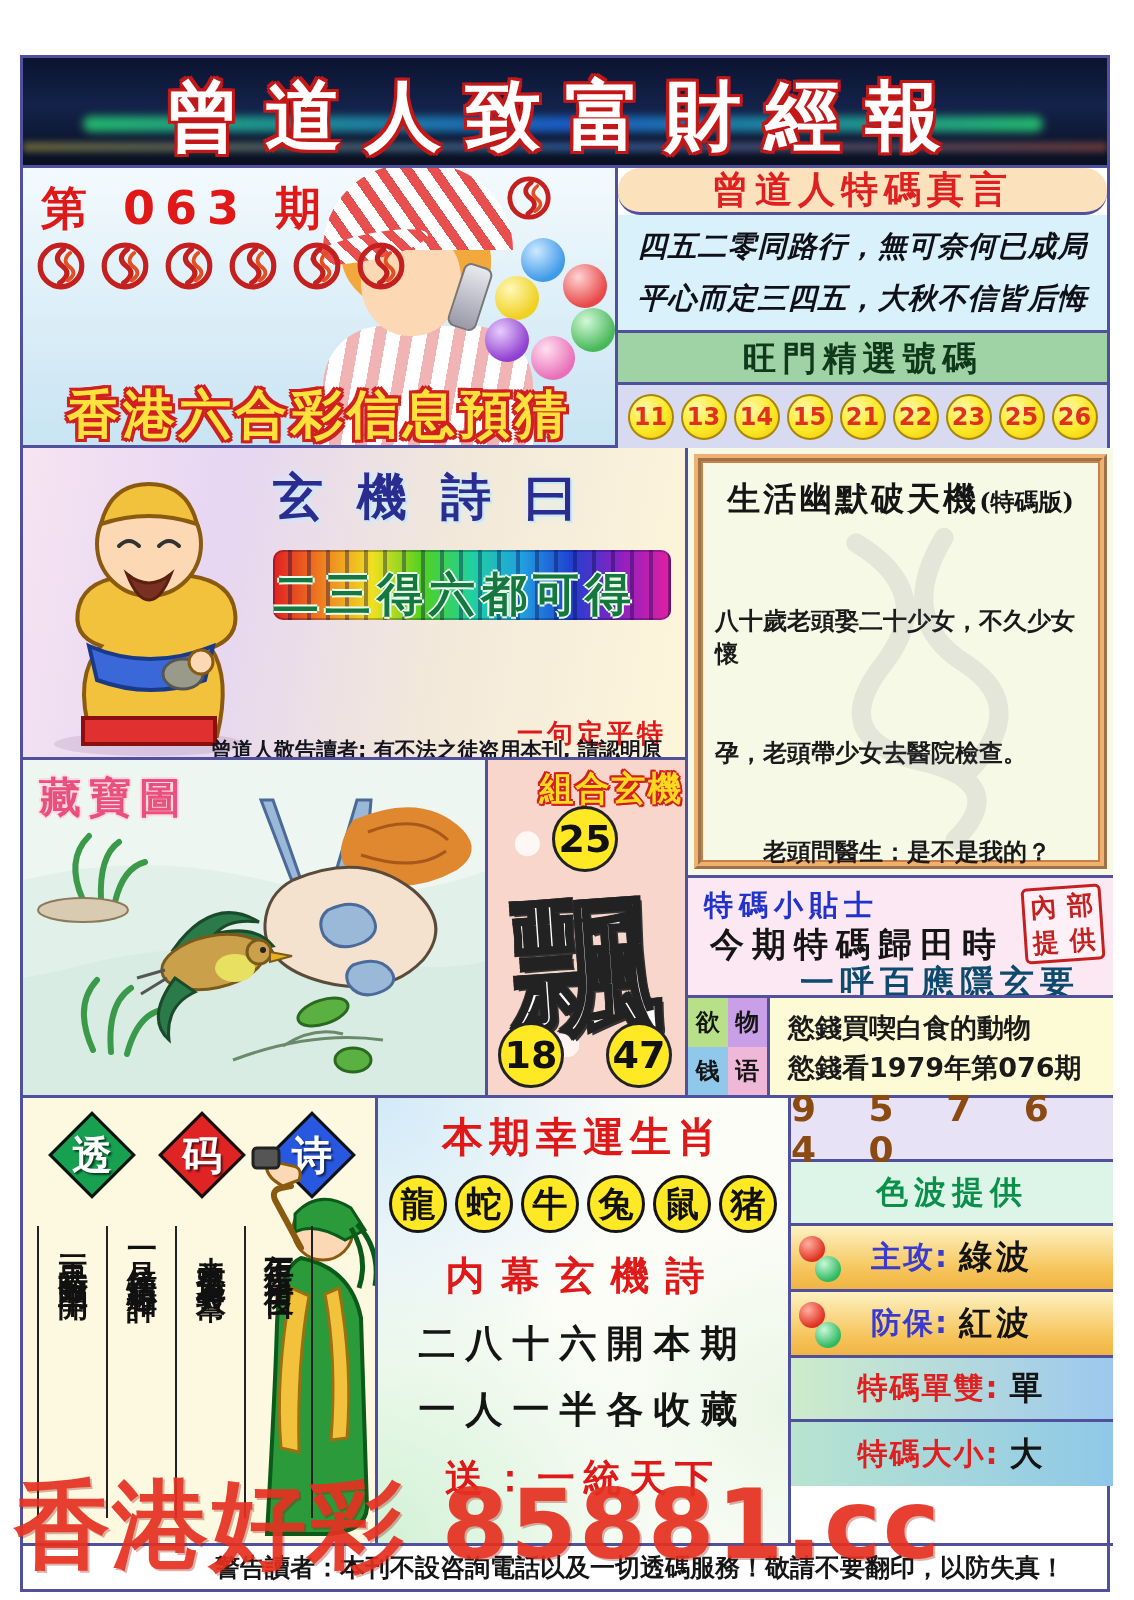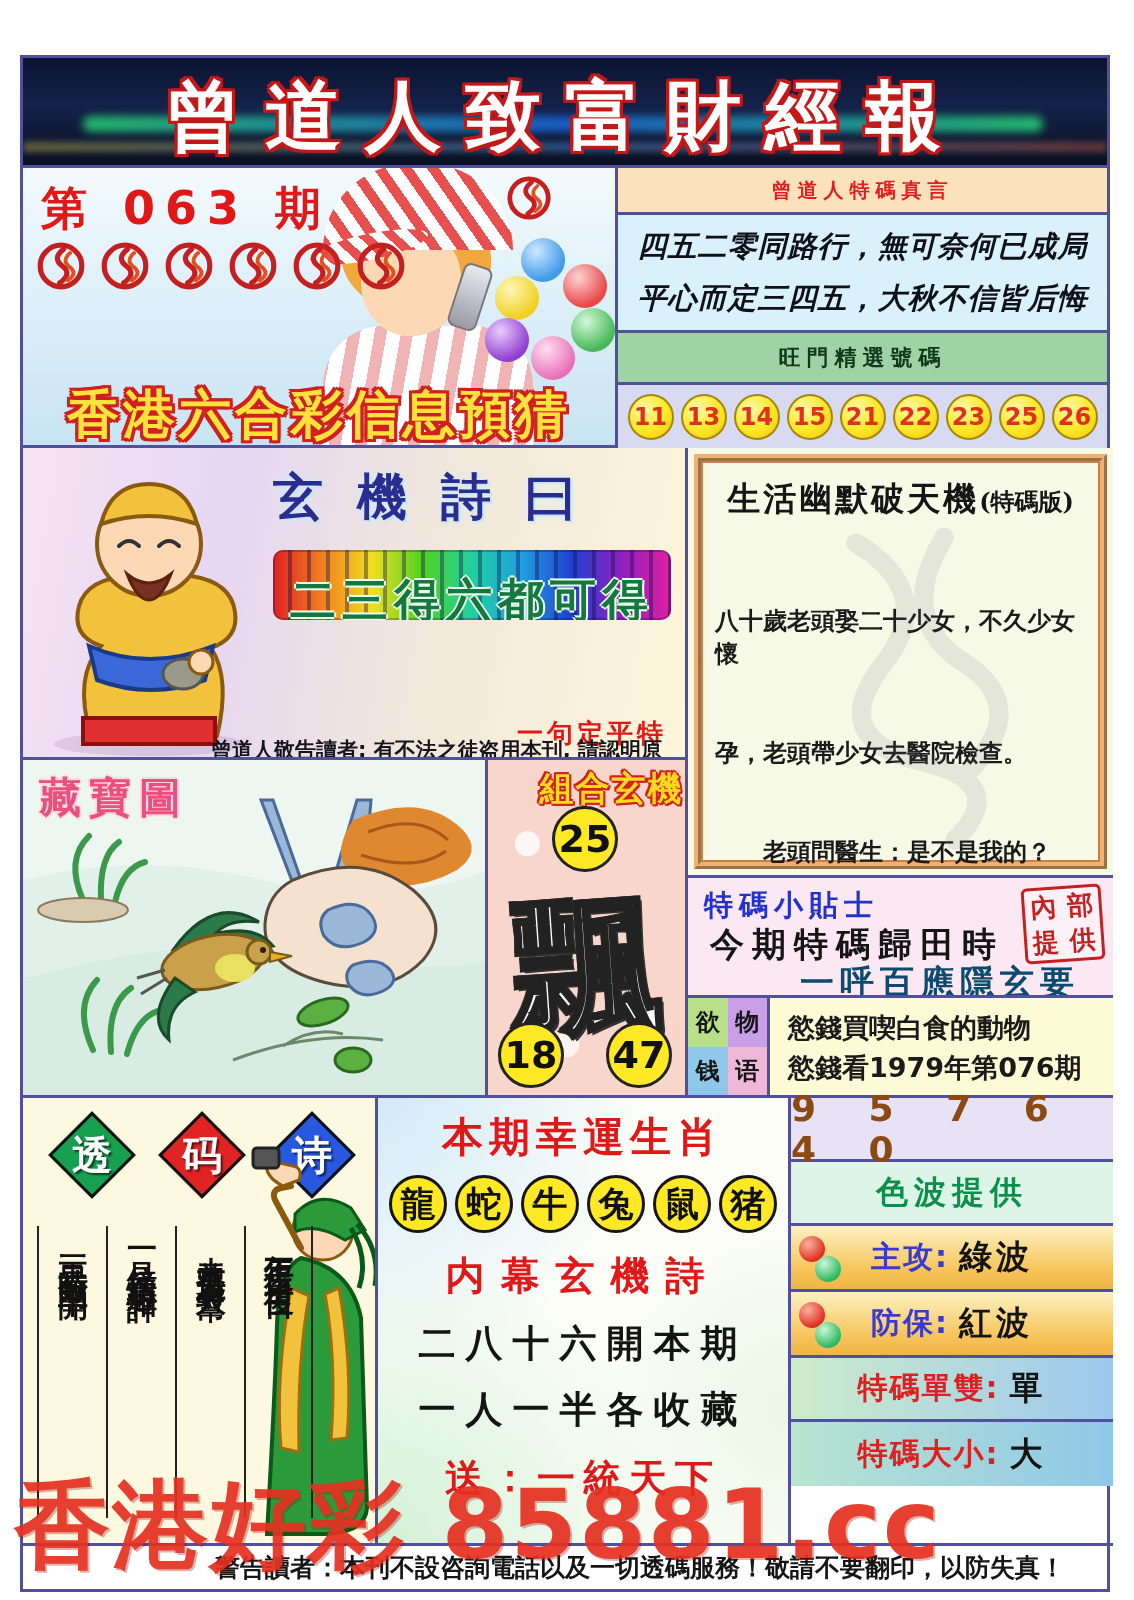--- a/index.html
+++ b/index.html
@@ -42,41 +42,41 @@
     background:repeating-linear-gradient(55deg,#e85050 0 9px,#ffffff 9px 19px);transform:rotate(-12deg);}
   .w-body{position:absolute;left:300px;top:158px;width:210px;height:130px;border-radius:60px 60px 0 0;
     background:repeating-linear-gradient(100deg,#f0b4b4 0 12px,#ffffff 12px 26px);}
   .w-phone{position:absolute;left:432px;top:96px;width:26px;height:62px;border-radius:8px;background:linear-gradient(180deg,#e8e8f0,#9a9aa8);
     border:2px solid #777;transform:rotate(18deg);}
   .ball6{position:absolute;width:44px;height:44px;border-radius:50%;}
 
   
   .topright{left:595px;top:110px;width:489px;height:280px;border:none;border-bottom:3px solid #50509c;}
   .maxim-head{position:absolute;left:0;top:0;width:100%;height:47px;background:#fbe2bd;border-bottom:3px solid #50509c;
-    box-sizing:border-box;text-align:center;font-size:20px;font-weight:bold;color:#e02020;letter-spacing:6px;line-height:44px;}
+    box-sizing:border-box;text-align:center;font-size:37px;font-weight:bold;color:#e02020;letter-spacing:6px;line-height:44px;border-radius:22px;}
   .maxim-body{position:absolute;left:0;top:47px;width:100%;height:118px;background:#d9f1fa;border-bottom:3px solid #50509c;box-sizing:border-box;}
   .maxim-line{font-size:29px;font-weight:bold;font-style:italic;color:#101018;text-align:center;margin-top:12px;letter-spacing:1px;}
   .lucky-head{position:absolute;left:0;top:165px;width:100%;height:52px;background:#9fd3a5;border-bottom:3px solid #50509c;
-    box-sizing:border-box;text-align:center;font-size:22px;font-weight:bold;color:#10381a;letter-spacing:6px;line-height:50px;}
+    box-sizing:border-box;text-align:center;font-size:34px;font-weight:bold;color:#10381a;letter-spacing:6px;line-height:50px;}
   .lucky-body{position:absolute;left:0;top:217px;width:100%;height:63px;background:#d8daf2;display:flex;align-items:center;justify-content:center;gap:7px;}
   .num-ball{width:46px;height:46px;border-radius:50%;background:radial-gradient(circle at 35% 30%,#fff9a8,#ffe824 55%,#e8c410);
     border:2px solid #a8860a;display:flex;align-items:center;justify-content:center;
     font-size:24px;font-weight:bold;color:#e03020;box-sizing:border-box;}
 
   
   .mystery{left:0;top:390px;width:665px;height:312px;border:none;border-right:3px solid #50509c;border-bottom:3px solid #50509c;
     background:linear-gradient(100deg,#f6e4f2 0%,#e6d6f2 30%,#f2e8da 62%,#fdf6da 100%);overflow:hidden;}
   .mys-title{position:absolute;left:250px;top:16px;font-size:50px;font-weight:bold;color:#2b2b90;letter-spacing:34px;
     text-shadow:0 0 8px #cdeefc,2px 2px 0 #bfe6f8;}
   .rainbow{position:absolute;left:250px;top:102px;width:398px;height:70px;border-radius:10px;
     background:linear-gradient(90deg,#e02020,#f08020,#f0e020,#50d020,#20d0a0,#20a0e0,#2040d0,#9020c0,#e020a0);
     box-shadow:inset 0 0 0 2px rgba(0,0,60,.25);overflow:hidden;}
   .rainbow:before{content:"";position:absolute;inset:0;
     background:repeating-linear-gradient(90deg,transparent 0 15px,rgba(10,10,70,.38) 15px 19px);}
-  .rainbow-text{position:absolute;left:0;top:20px;width:100%;text-align:center;font-size:46px;font-weight:bold;color:#157840;
+  .rainbow-text{position:absolute;left:0;top:14px;width:100%;text-align:left;font-size:46px;font-weight:bold;color:#157840;
     letter-spacing:6px;text-shadow:-2px 0 #eaffea,2px 0 #eaffea,0 -2px #eaffea,0 2px #eaffea;}
   .one-line{position:absolute;right:18px;top:268px;font-size:26px;font-weight:bold;color:#e01818;letter-spacing:4px;}
   .mys-notice{position:absolute;left:188px;top:288px;font-size:21px;font-weight:bold;color:#15151f;}
 
   
   .treasure{left:0;top:702px;width:465px;height:338px;border:none;border-right:3px solid #50509c;border-bottom:3px solid #50509c;
     background:#eef6f2;overflow:hidden;}
   .tre-label{position:absolute;left:16px;top:10px;font-size:42px;font-weight:bold;color:#e8507e;letter-spacing:8px;
     text-shadow:-2px 0 #ffd8e4,2px 0 #ffd8e4,0 -2px #ffd8e4,0 2px #ffd8e4;}
 

